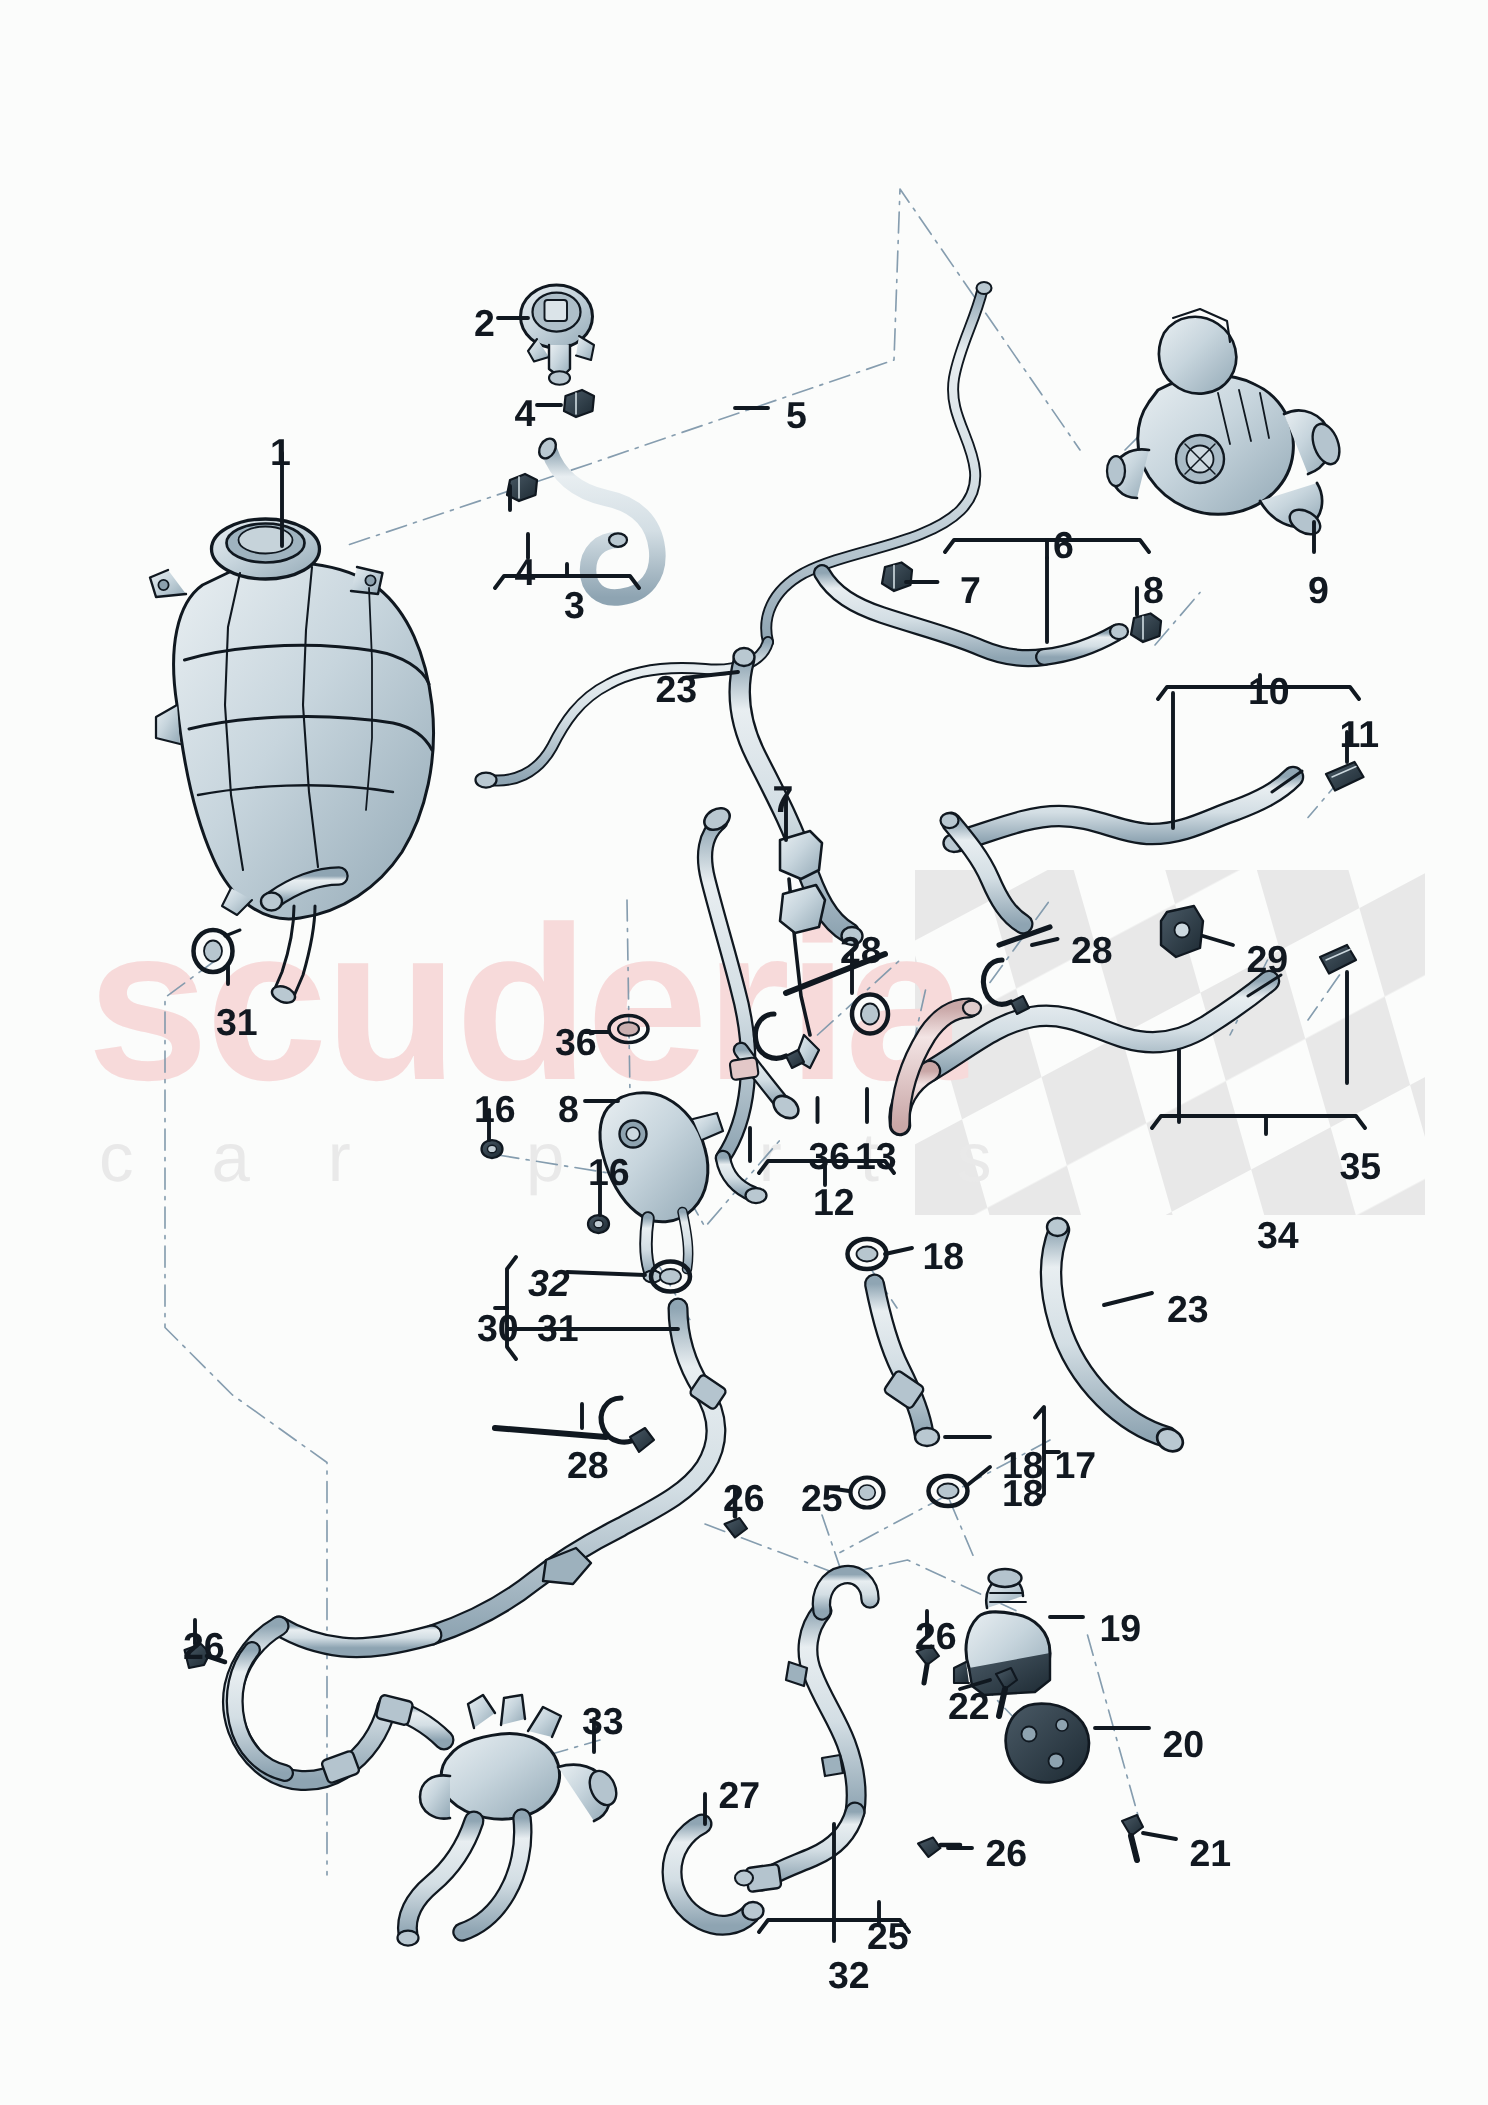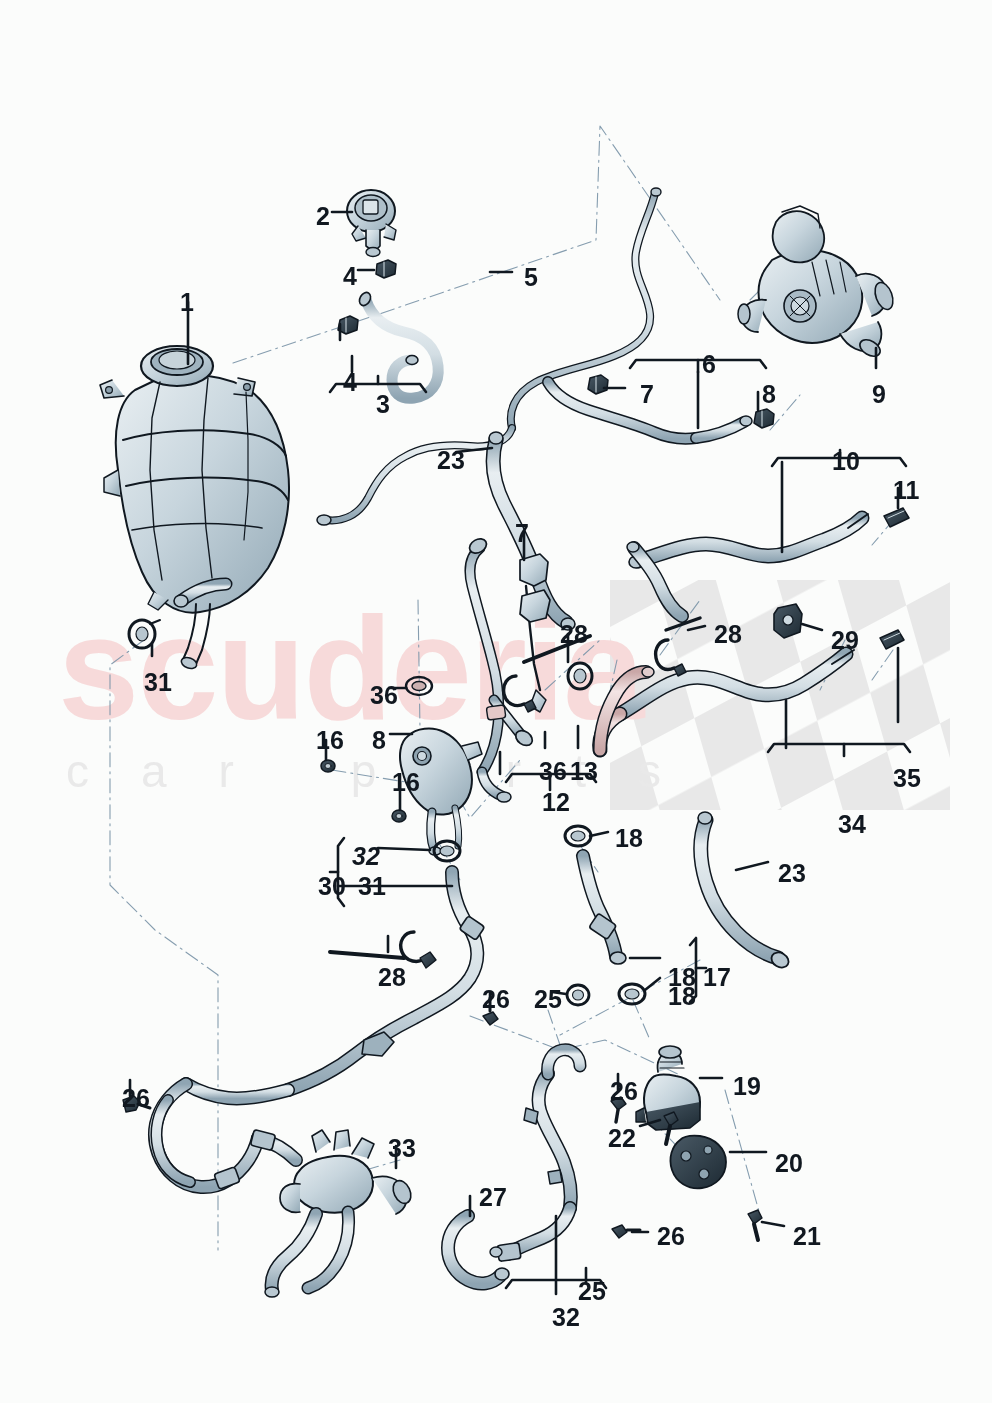--- a/index.html
+++ b/index.html
@@ -638,21 +638,21 @@
       <div class="cal" style="left: 372px; top: 726px;">8</div>
       <div class="cal" style="left: 316px; top: 726px;">16</div>
       <div class="cal" style="left: 392px; top: 768px;">16</div>
       <div class="cal" style="left: 703px; top: 963px; text-align: center;">17</div>
       <div class="cal" style="left: 615px; top: 824px;">18</div>
       <div class="cal" style="left: 668px; top: 963px;">18</div>
       <div class="cal" style="left: 668px; top: 982px;">18</div>
       <div class="cal" style="left: 733px; top: 1072px;">19</div>
       <div class="cal" style="left: 775px; top: 1149px;">20</div>
       <div class="cal" style="left: 793px; top: 1222px;">21</div>
-      <div class="cal" style="left: 608px; top: 1124px;">22</div>
+      <div class="cal" style="left: 632px; top: 1124px;">22</div>
       <div class="cal" style="left: 437px; top: 446px;">23</div>
       <div class="cal" style="left: 778px; top: 859px;">23</div>
       <div class="cal" style="left: 552px; top: 1303px;">32</div>
       <div class="cal" style="left: 534px; top: 985px;">25</div>
       <div class="cal" style="left: 578px; top: 1277px;">25</div>
       <div class="cal" style="left: 122px; top: 1084px;">26</div>
       <div class="cal" style="left: 482px; top: 985px;">26</div>
       <div class="cal" style="left: 610px; top: 1077px;">26</div>
       <div class="cal" style="left: 657px; top: 1222px;">26</div>
       <div class="cal" style="left: 479px; top: 1183px;">27</div>

